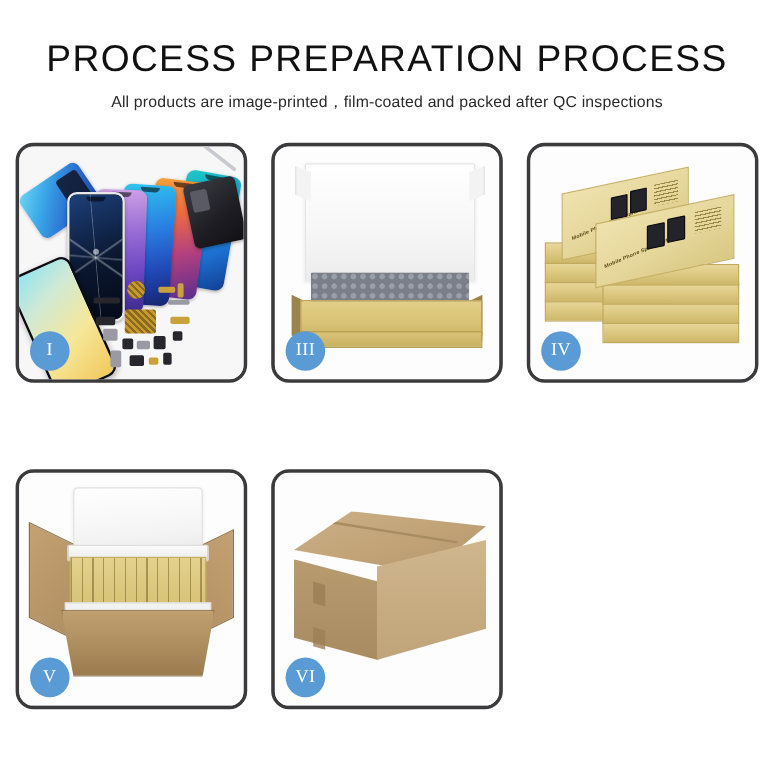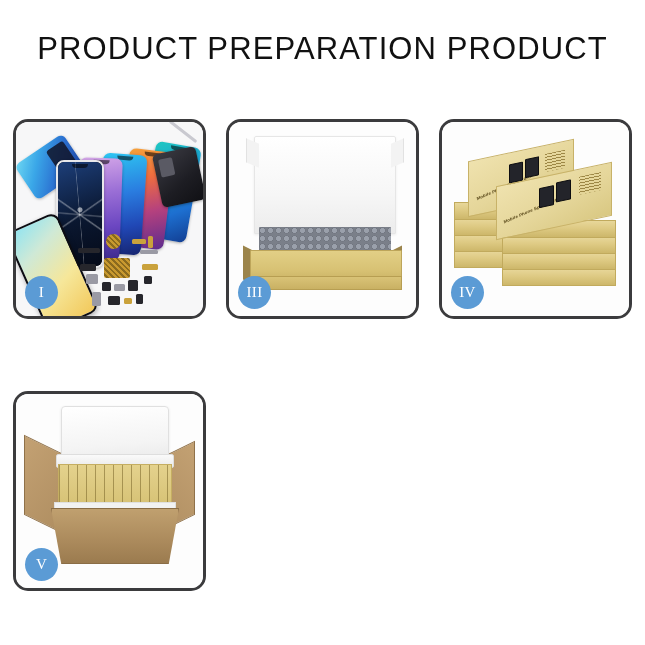--- a/index.html
+++ b/index.html
@@ -356,21 +356,22 @@
   }
   .c-tape-b {
     position:absolute; left:16px; top:98px; width:10px; height:16px;
     background:#9d7f55; opacity:.8; transform:skewY(16deg);
   }
 </style>
 </head>
 <body>
 
 <div id="header">
-  <div id="page-title">PRODUCT PREPARATION PRODUCT</div>
+  <div id="page-title">PROCESS PREPARATION PROCESS</div>
+  <div id="page-subtitle">All products are image-printed，film-coated and packed after QC inspections</div>
 </div>
 
 <div id="steps-grid">
 
   <div class="step-panel">
     <div class="panel-art">
       <div class="p1-bg"></div>
 
       <div class="screen-protector"></div>
 
@@ -476,14 +477,29 @@
       <div class="flap-r"></div>
       <div class="foam-lid"></div>
       <div class="foam-lid-edge"></div>
       <div class="inner-fill"></div>
       <div class="foam-rim"></div>
       <div class="carton-body"></div>
     </div>
     <div class="step-badge">V</div>
   </div>
 
+  <div class="step-panel">
+    <div class="panel-art">
+      <div class="p6-bg"></div>
+      <div class="carton">
+        <div class="c-top">
+          <div class="c-top-seam"></div>
+        </div>
+        <div class="c-left"></div>
+        <div class="c-right"></div>
+        <div class="c-tape-a"></div>
+        <div class="c-tape-b"></div>
+      </div>
+    </div>
+    <div class="step-badge">VI</div>
+  </div>
 
 </div>
 
 </body></html>

